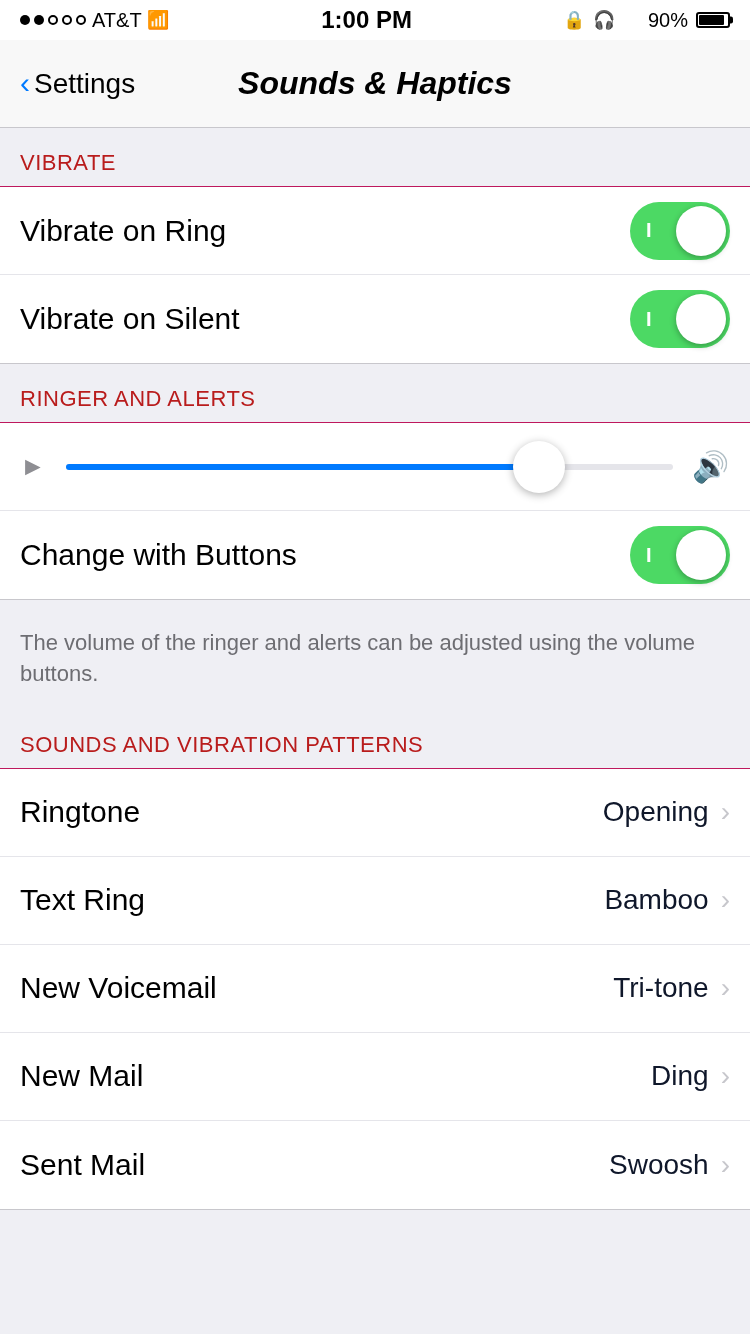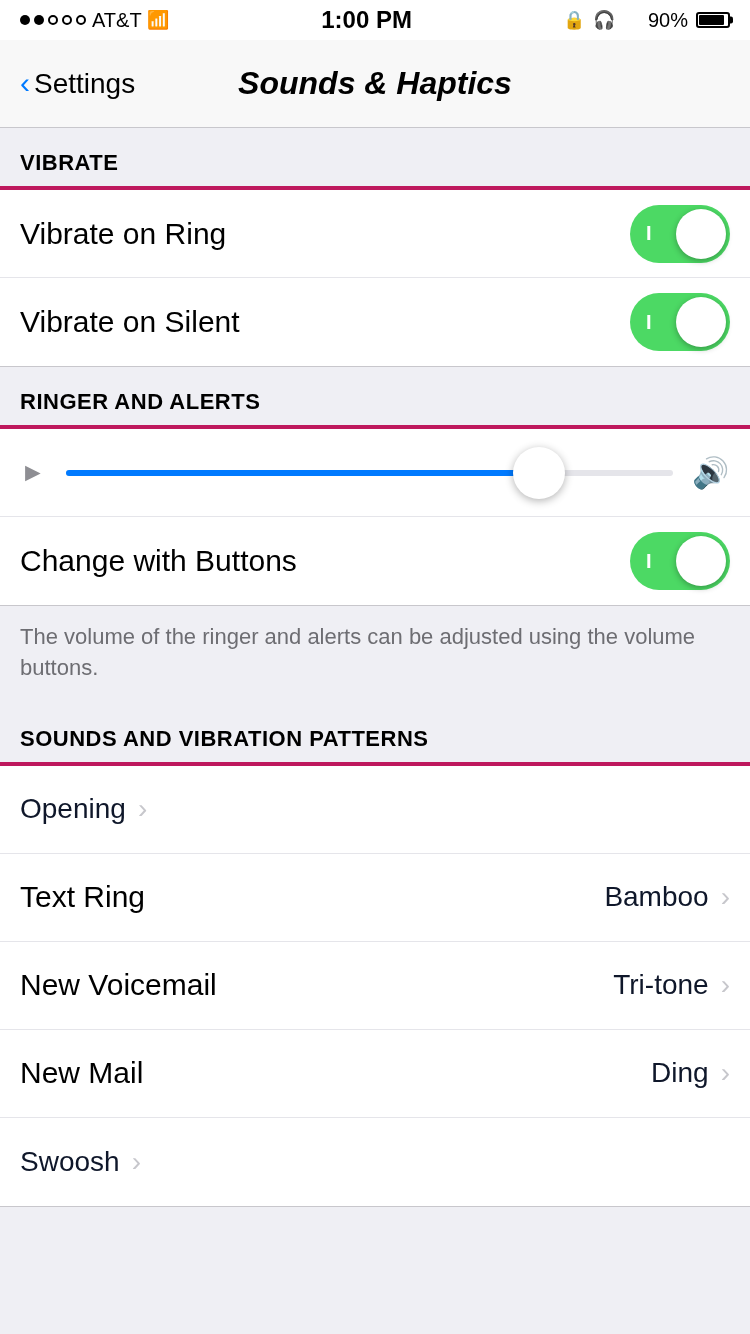--- a/index.html
+++ b/index.html
@@ -62,30 +62,30 @@
     .back-chevron { font-size: 30px; margin-top: -2px; }
     .nav-title {
       position: absolute; left: 50%; transform: translateX(-50%);
       font-size: 32px; font-weight: 700; color: #000; font-style: italic;
     }
 
     
     .section-header {
       padding: 22px 20px 10px 20px;
       font-size: 22px;
-      font-weight: 700;
-      color: #000000;
+      font-weight: 400;
+      color: #b91c1c;
       letter-spacing: 0.5px;
       background: #efeff4;
     }
 
     
     .settings-group {
       background: #fff;
-      border-top: 4px solid #be185d;
+      border-top: 1px solid #be185d;
       border-bottom: 1px solid #c8c7cc;
     }
     .settings-cell {
       display: flex;
       align-items: center;
       justify-content: space-between;
       min-height: 88px;
       padding: 0 20px;
       background: #fff;
       border-bottom: 1px solid #e5e5ea;
@@ -167,21 +167,21 @@
       border-radius: 50%;
       box-shadow: 0 2px 8px rgba(0,0,0,0.3);
       position: absolute;
       top: 50%; transform: translateY(-50%);
       left: calc(78% - 26px);
       cursor: pointer;
     }
 
     
     .footer-note {
-      padding: 16px 20px 20px 20px;
+      padding: 28px 20px 20px 20px;
       font-size: 22px;
       color: #6d6d72;
       line-height: 1.4;
       background: #efeff4;
     }
   </style>
 </head>
 <body>
 
 <div class="status-bar">
@@ -255,20 +255,21 @@
     </div>
   </div>
 </div>
 
 <div class="footer-note">The volume of the ringer and alerts can be adjusted using the volume buttons.</div>
 
 <div class="section-header">SOUNDS AND VIBRATION PATTERNS</div>
 
 <div class="settings-group">
   <div class="settings-cell">
+    <span class="cell-label">Ringtone</span>
     <div class="cell-right">
       <span class="cell-value">Opening</span>
       <span class="chevron-right">›</span>
     </div>
   </div>
   <div class="settings-cell">
     <span class="cell-label">Text Ring</span>
     <div class="cell-right">
       <span class="cell-value">Bamboo</span>
       <span class="chevron-right">›</span>
@@ -282,18 +283,19 @@
     </div>
   </div>
   <div class="settings-cell">
     <span class="cell-label">New Mail</span>
     <div class="cell-right">
       <span class="cell-value">Ding</span>
       <span class="chevron-right">›</span>
     </div>
   </div>
   <div class="settings-cell">
+    <span class="cell-label">Sent Mail</span>
     <div class="cell-right">
       <span class="cell-value">Swoosh</span>
       <span class="chevron-right">›</span>
     </div>
   </div>
 </div>
 
 </body></html>

